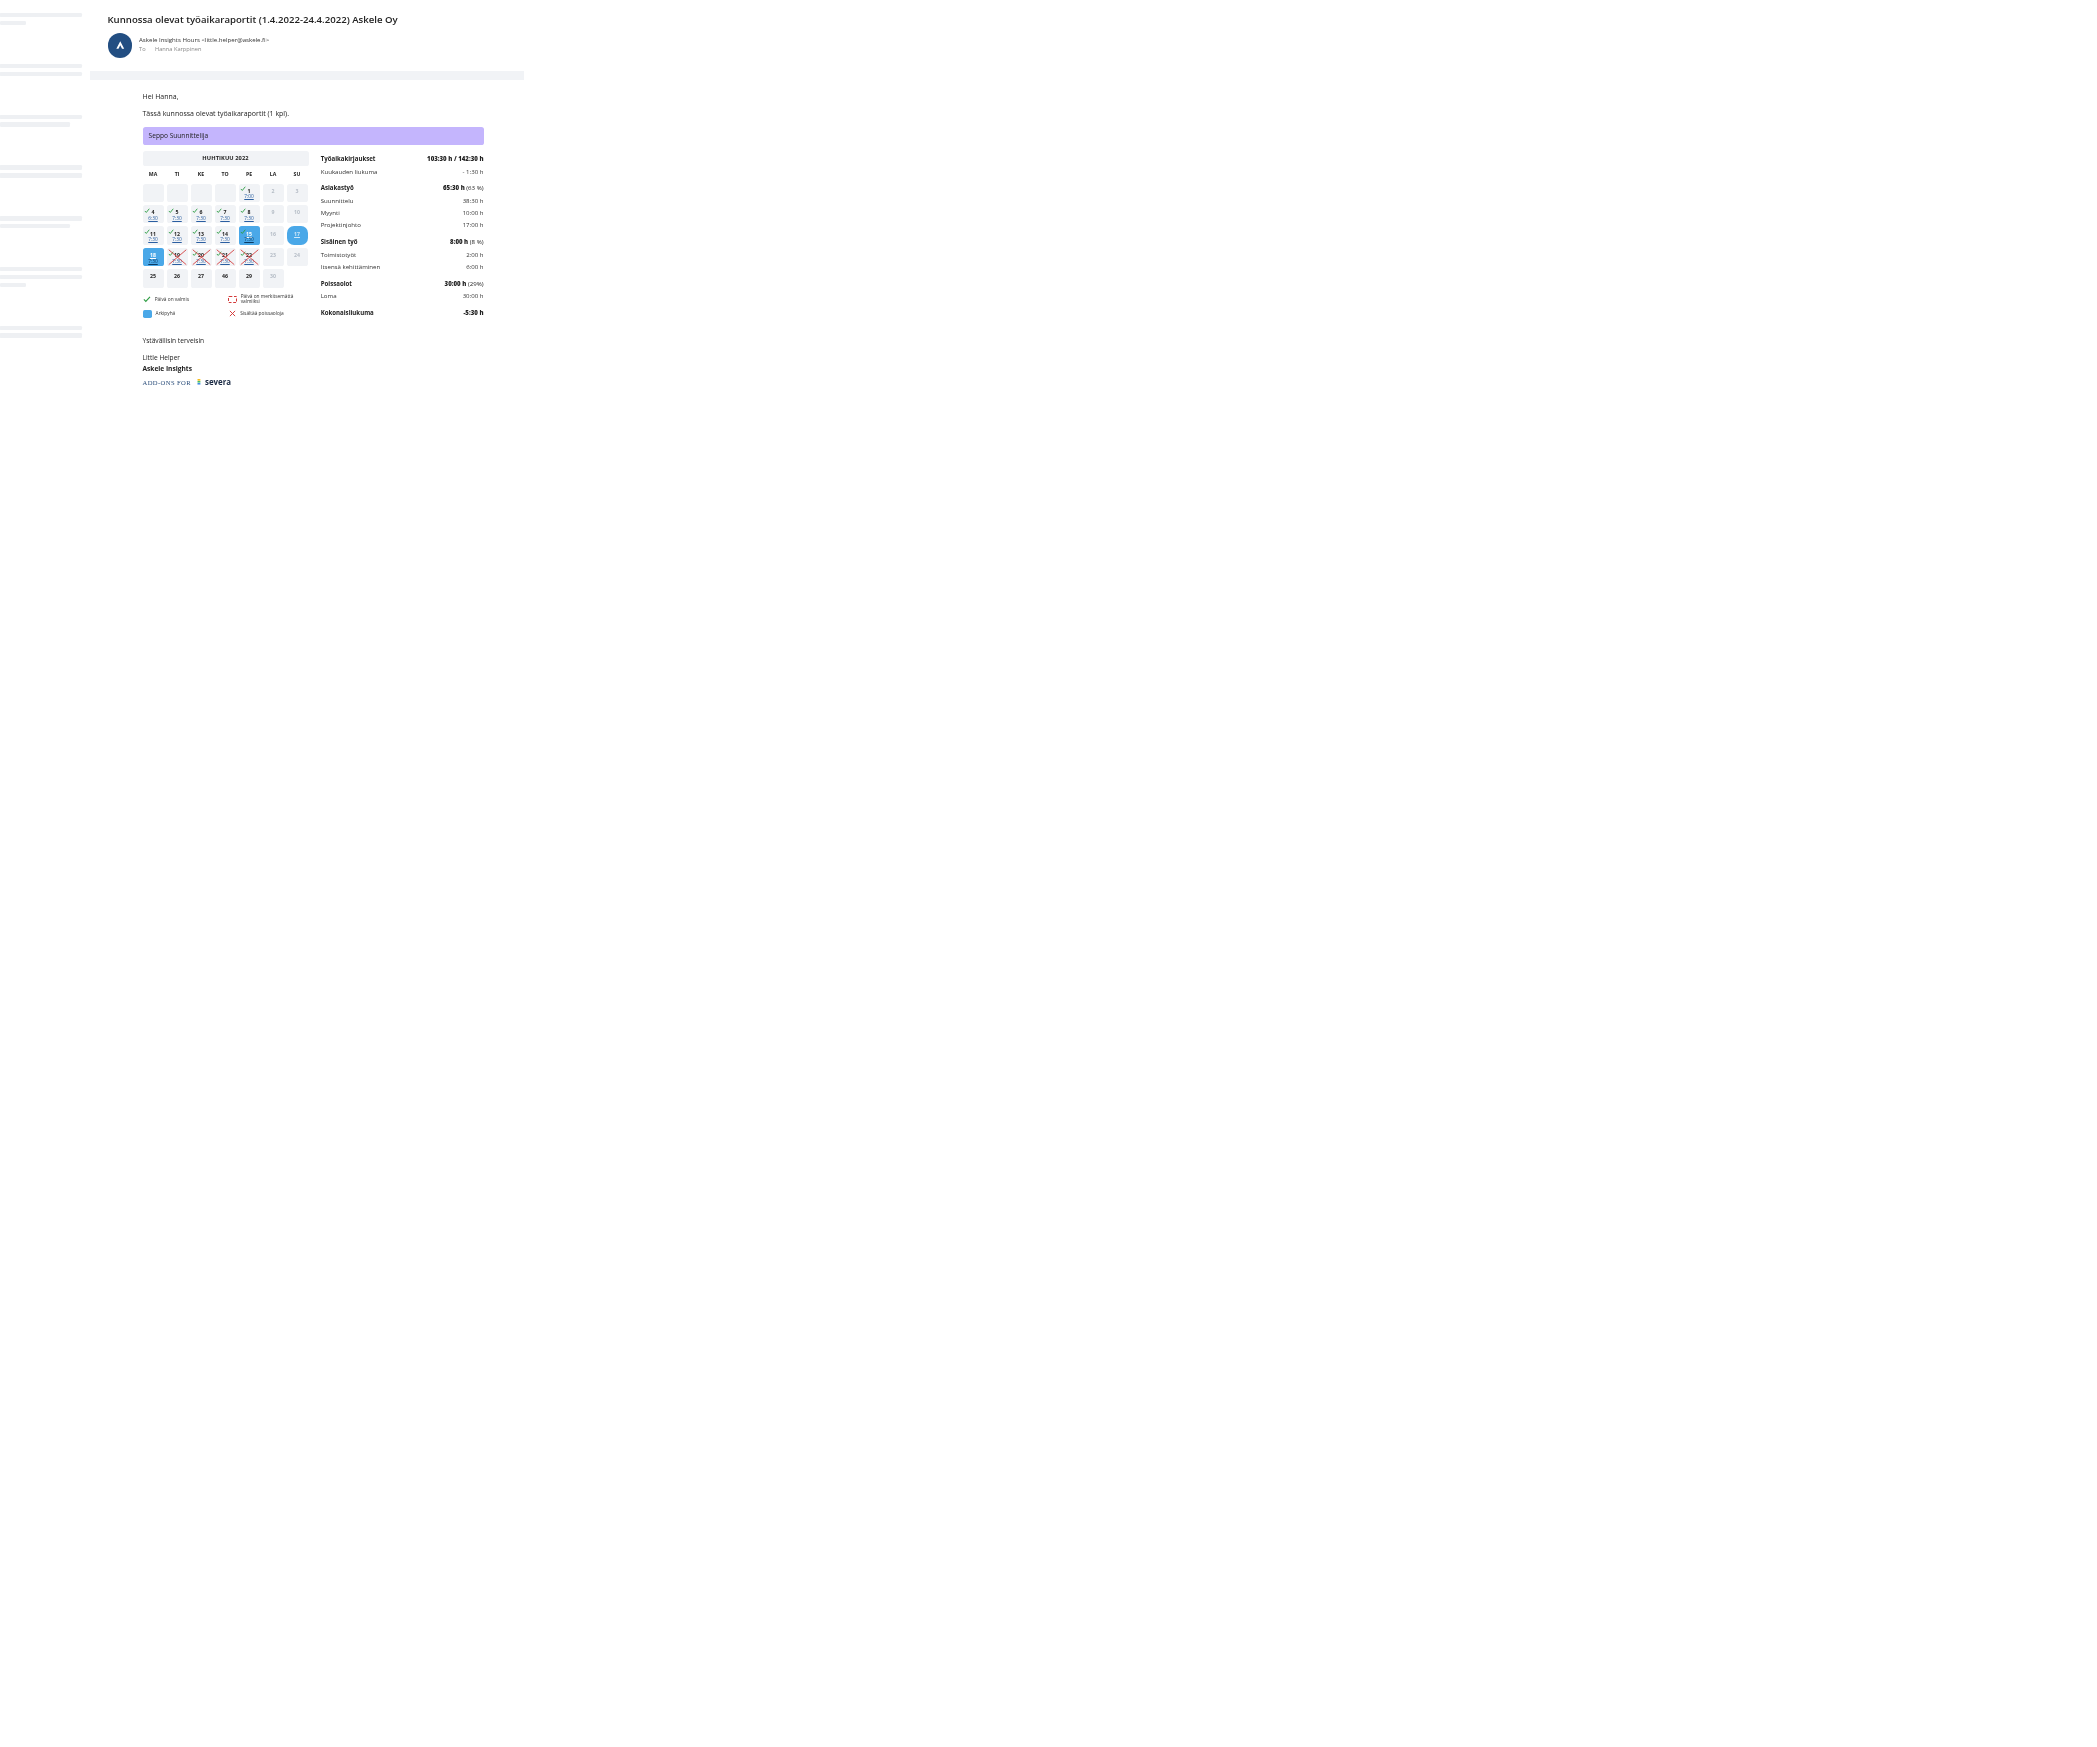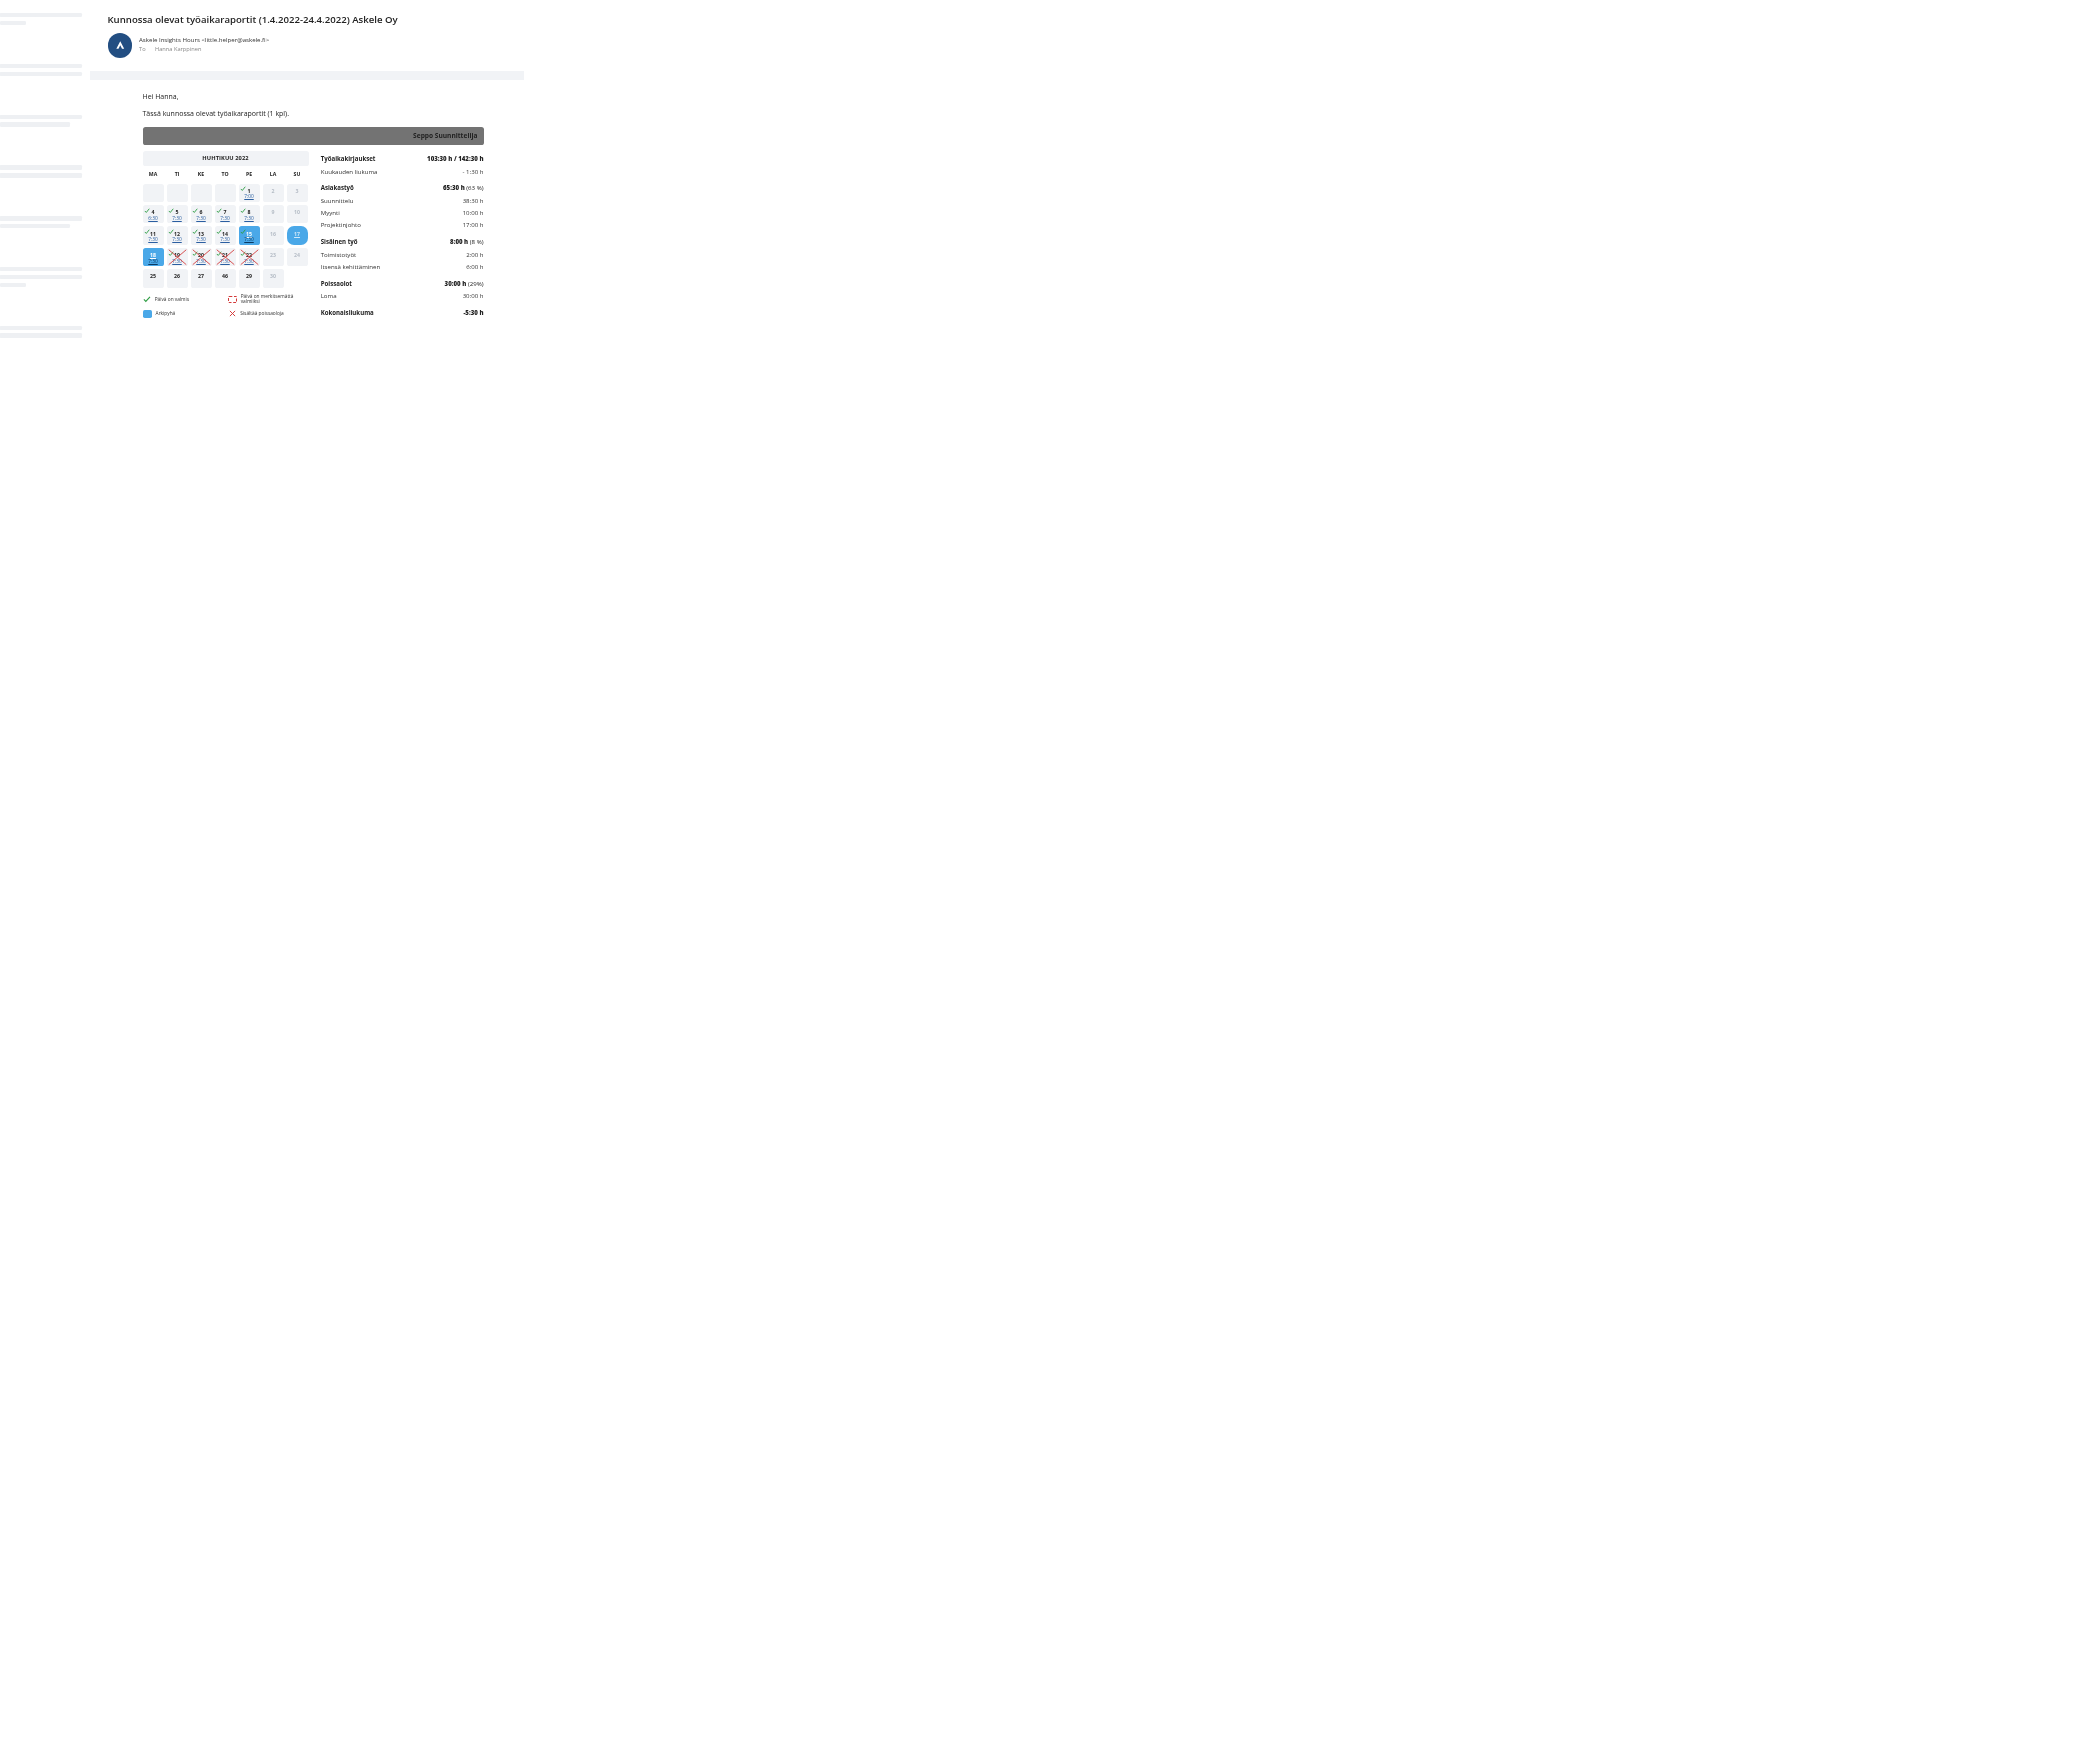--- a/index.html
+++ b/index.html
@@ -30,22 +30,22 @@
   }
   .avatar svg { width: 10.5px; height: 10.5px; }
   .sender-meta { padding-top: 1.7px;}
   .sender-meta .from { font-size: 6.1px; color:#333; }
   .sender-meta .to { font-size: 5.7px; color:#888; margin-top:1.7px;}
   .sender-meta .to .lbl { margin-right: 7.9px; color:#888;}
   .divider-bar { height: 9.6px; background:#f1f3f6; margin: 0 -12.2px 12.2px -17.5px; }
   .body-content { padding: 0 0 0 35px; max-width: 376px; }
   .body-text { font-size: 7px; color:#222; margin: 0 0 7.9px 0; }
   .report-name {
-    background:#737373; border-radius: 2.6px; padding: 4.4px 6.1px;
-    font-weight: 700; font-size: 6.6px; margin: 8.7px 0 6.1px; text-align: right;
+    background:#c4b5fd; border-radius: 2.6px; padding: 4.4px 6.1px;
+    font-weight: 400; font-size: 6.6px; margin: 8.7px 0 6.1px;
   }
   .report-grid { display:flex; gap: 12.2px; align-items:flex-start; }
   .calendar { width: 166px; }
   .cal-title {
     background:#f1f3f6; border-radius: 2.6px; text-align:center;
     font-weight:700; font-size:5.7px; padding:3.5px 0; margin-bottom:2.6px;
     letter-spacing: 0.1px;
   }
   .cal-grid { display:grid; grid-template-columns: repeat(7, 21px); gap:3px; }
   .cal-h { text-align:center; font-weight:700; font-size:5.2px; padding:1.7px 0 2.6px; }
@@ -449,16 +449,32 @@
               <div>Loma</div>
               <div class="val">30:00 h</div>
             </div>
             <div class="row head">
               <div>Kokonaisliukuma</div>
               <div class="val"><b>-5:30 h</b></div>
             </div>
           </div>
       </div>
 
+      <div class="signoff">
+        <div class="line">Ystävällisin terveisin</div>
+        <div class="line" style="margin-top:7.9px">Little Helper</div>
+        <div class="line brand">Askele Insights</div>
+        <div class="addons">
+          <span class="txt">ADD-ONS FOR</span>
+          <span class="severa">
+            <svg class="s-icon" viewBox="0 0 24 24">
+              <path d="M6 6 Q12 0 18 6 Q12 10 6 6 Z" fill="#f7b500"></path>
+              <path d="M6 12 Q12 6 18 12 Q12 16 6 12 Z" fill="#2fb457"></path>
+              <path d="M6 18 Q12 12 18 18 Q12 22 6 18 Z" fill="#2a7de1"></path>
+            </svg>
+            <span>severa</span>
+          </span>
+        </div>
+      </div>
     </div>
   </div>
 </div>
 
 
 </body></html>

